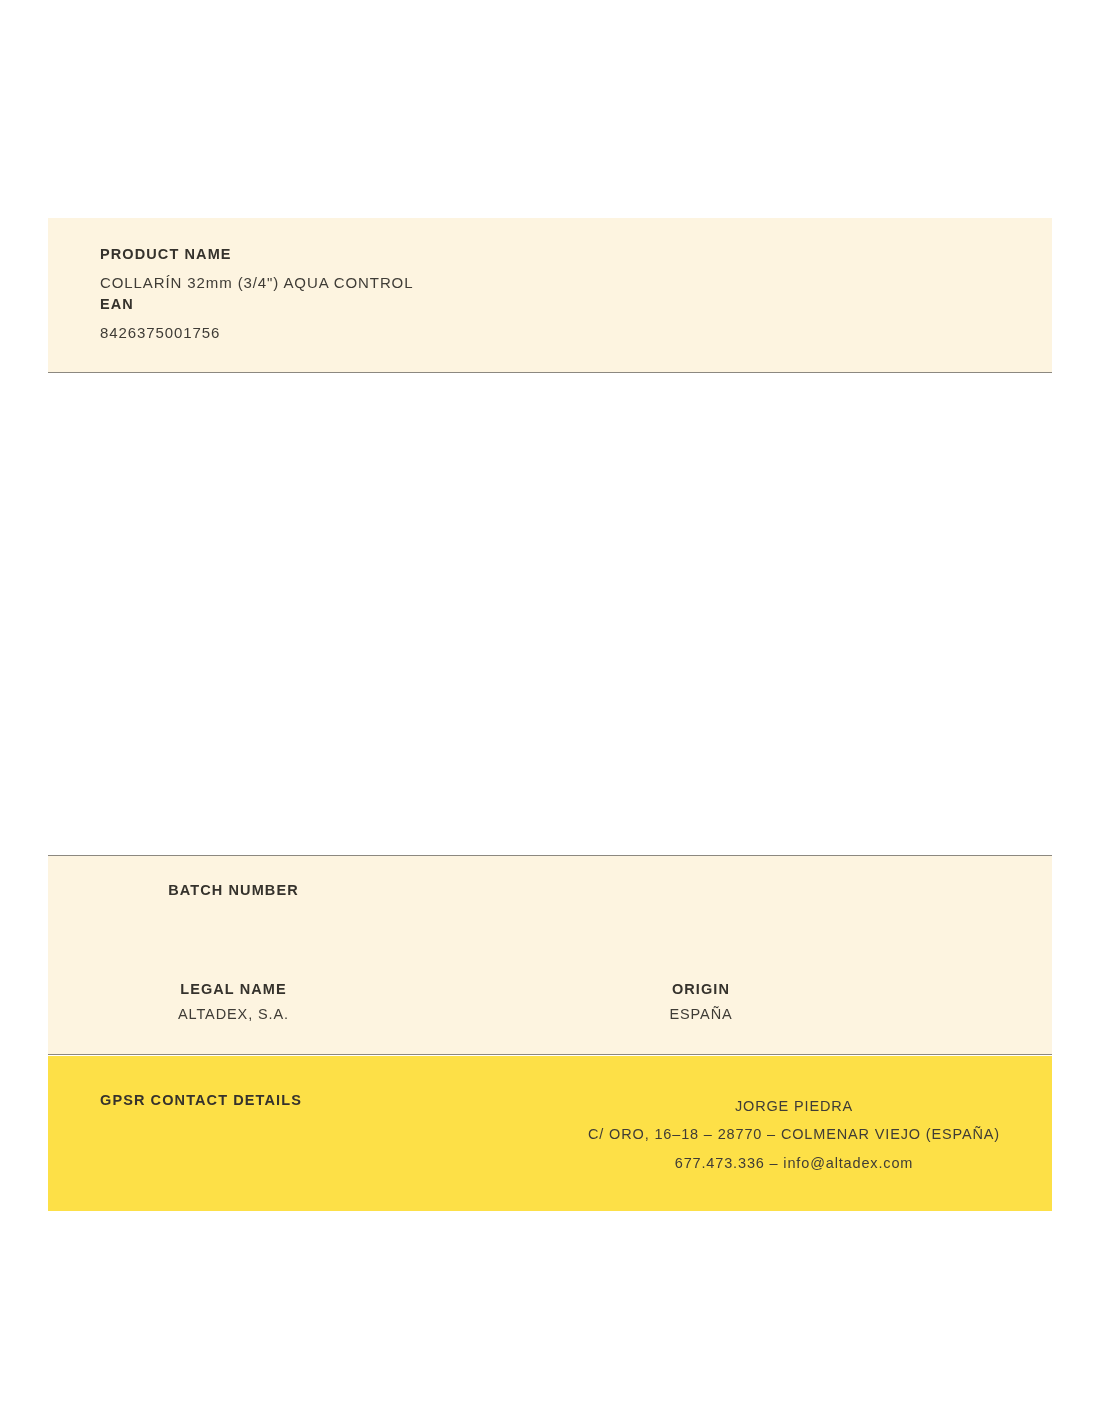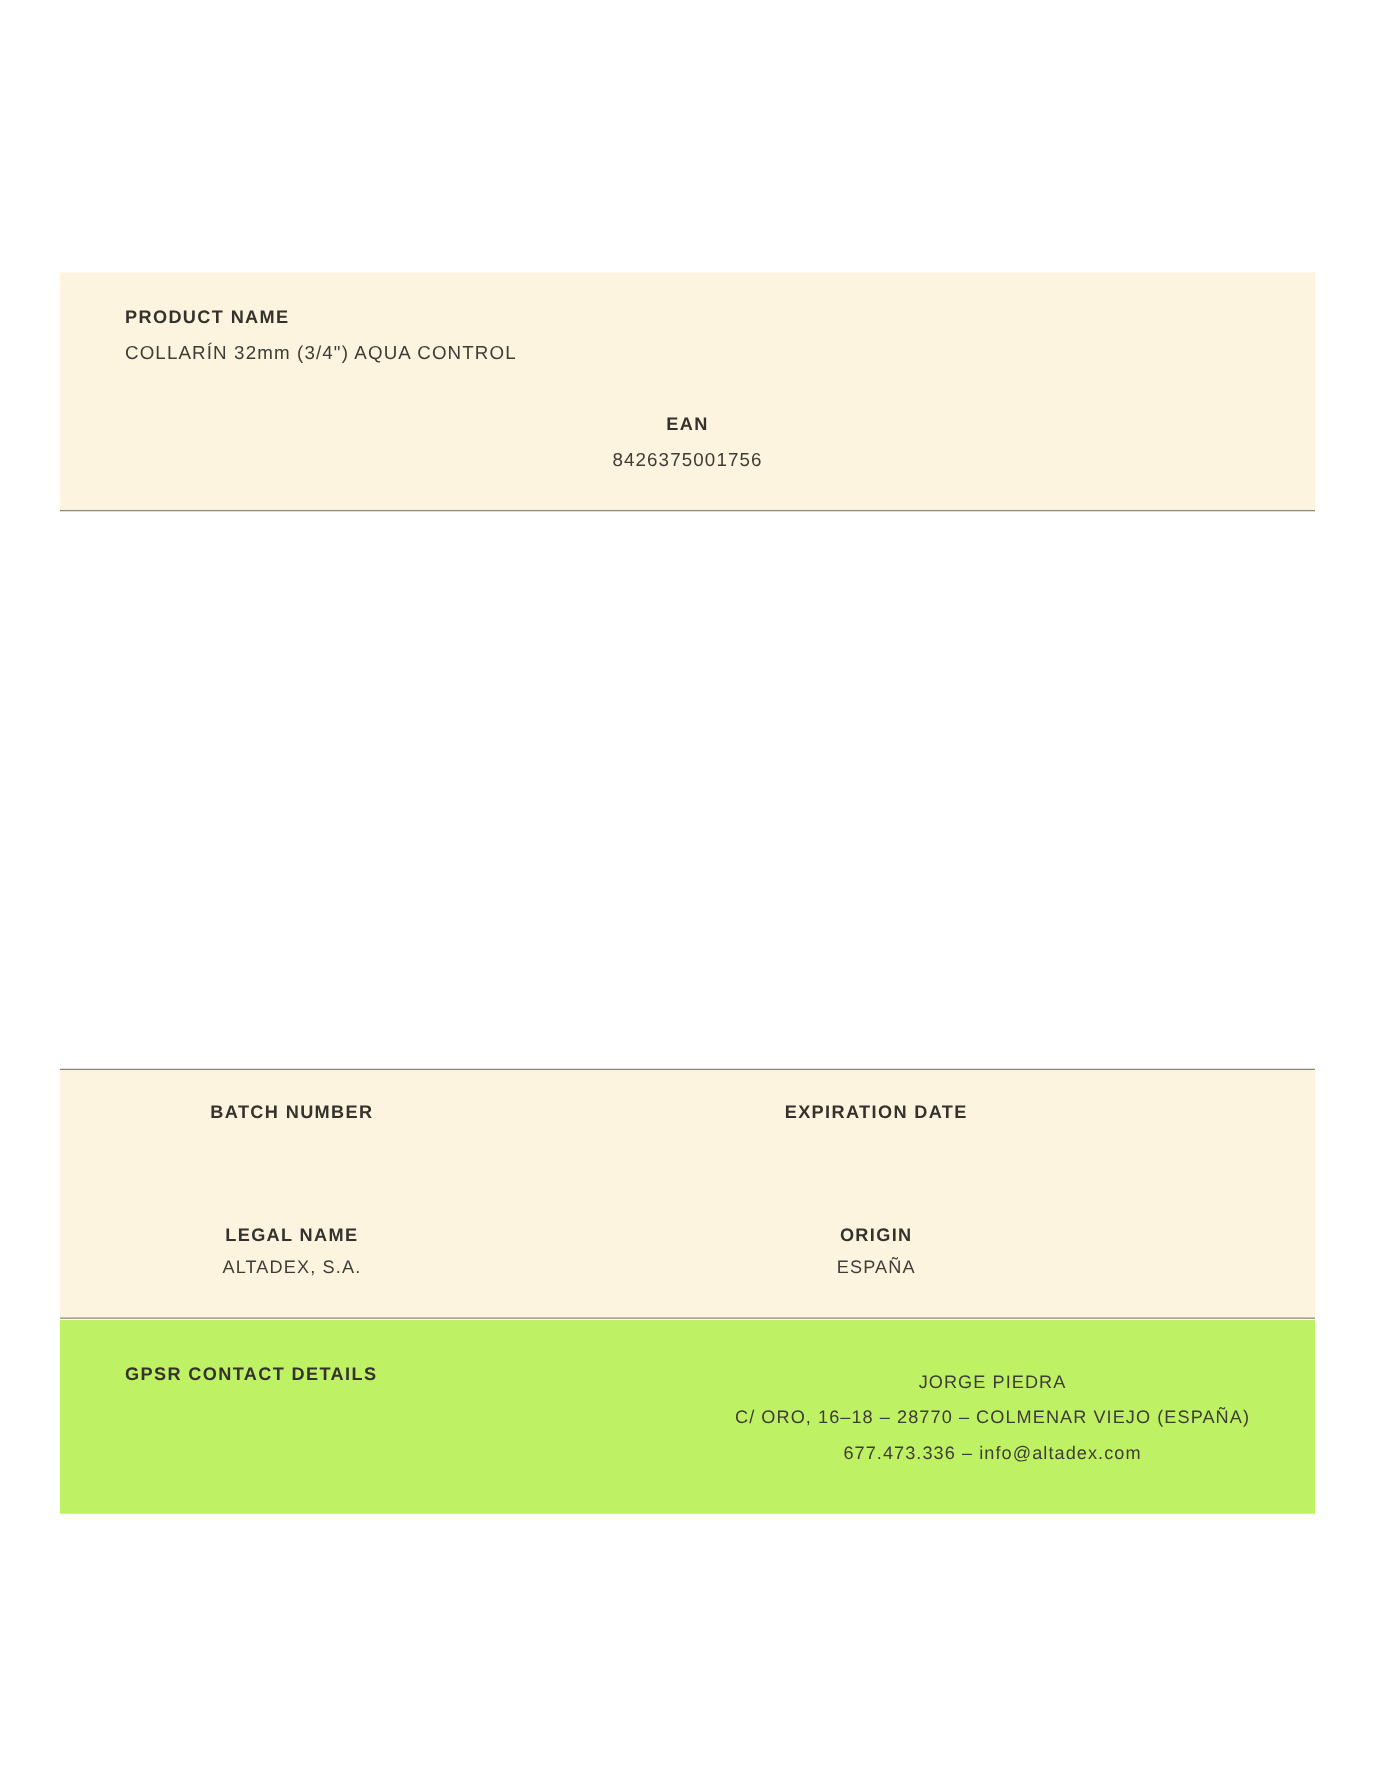--- a/index.html
+++ b/index.html
@@ -29,22 +29,20 @@
     width: 1004px;
     background: #fdf4e0;
     border-bottom: 1.5px solid #8c8880;
     padding: 26px 0 28px 0;
     box-sizing: border-box;
   }
   .field {
     padding: 0 52px;
   }
   .field + .field {
-    margin-top: 36px;
-    text-align: center;
   }
   .field-label {
     font-size: 14.5px;
     font-weight: bold;
     letter-spacing: 1.1px;
     color: #35322c;
     line-height: 1.4;
   }
   .field-value {
     font-size: 15px;
@@ -99,21 +97,21 @@
     min-height: 18px;
   }
 
   
   .gpsr-block {
     position: absolute;
     left: 48px;
     top: 1056px;
     width: 1004px;
     height: 155px;
-    background: #bef264;
+    background: #fde047;
     box-sizing: border-box;
     padding: 36px 52px 0 52px;
     display: flex;
     justify-content: space-between;
     align-items: flex-start;
   }
   .gpsr-title {
     font-size: 14.5px;
     font-weight: bold;
     letter-spacing: 1.1px;
@@ -145,24 +143,20 @@
       <div class="field-value">8426375001756</div>
     </div>
   </section>
 
   <section class="mid-block">
     <div class="mid-row">
       <div class="mid-col left-col">
         <div class="mid-label">BATCH NUMBER</div>
         <div class="mid-value"></div>
       </div>
-      <div class="mid-col right-col">
-        <div class="mid-label">EXPIRATION DATE</div>
-        <div class="mid-value"></div>
-      </div>
     </div>
     <div class="mid-row">
       <div class="mid-col left-col">
         <div class="mid-label">LEGAL NAME</div>
         <div class="mid-value">ALTADEX, S.A.</div>
       </div>
       <div class="mid-col right-col">
         <div class="mid-label">ORIGIN</div>
         <div class="mid-value">ESPAÑA</div>
       </div>

